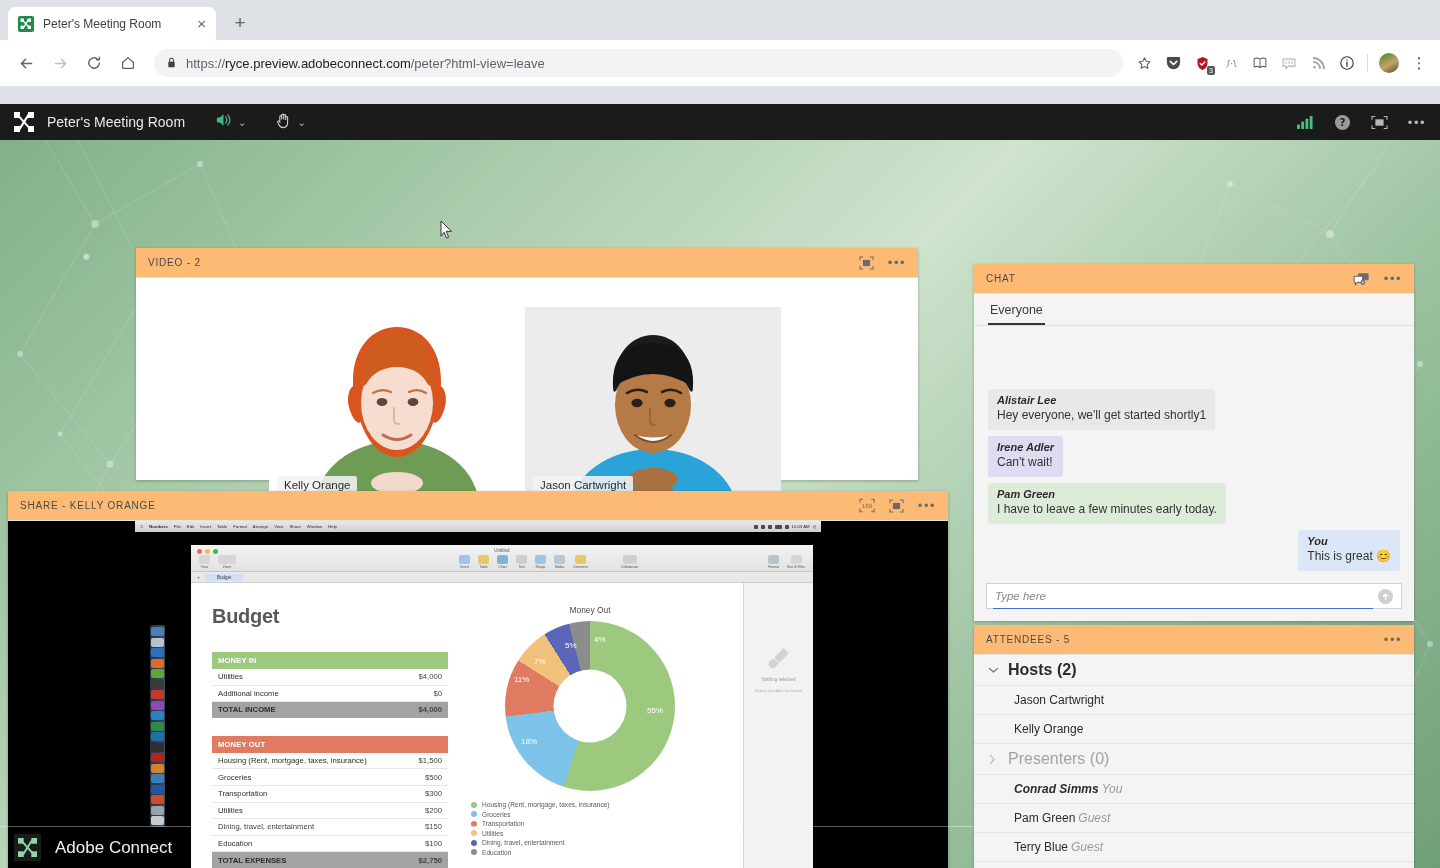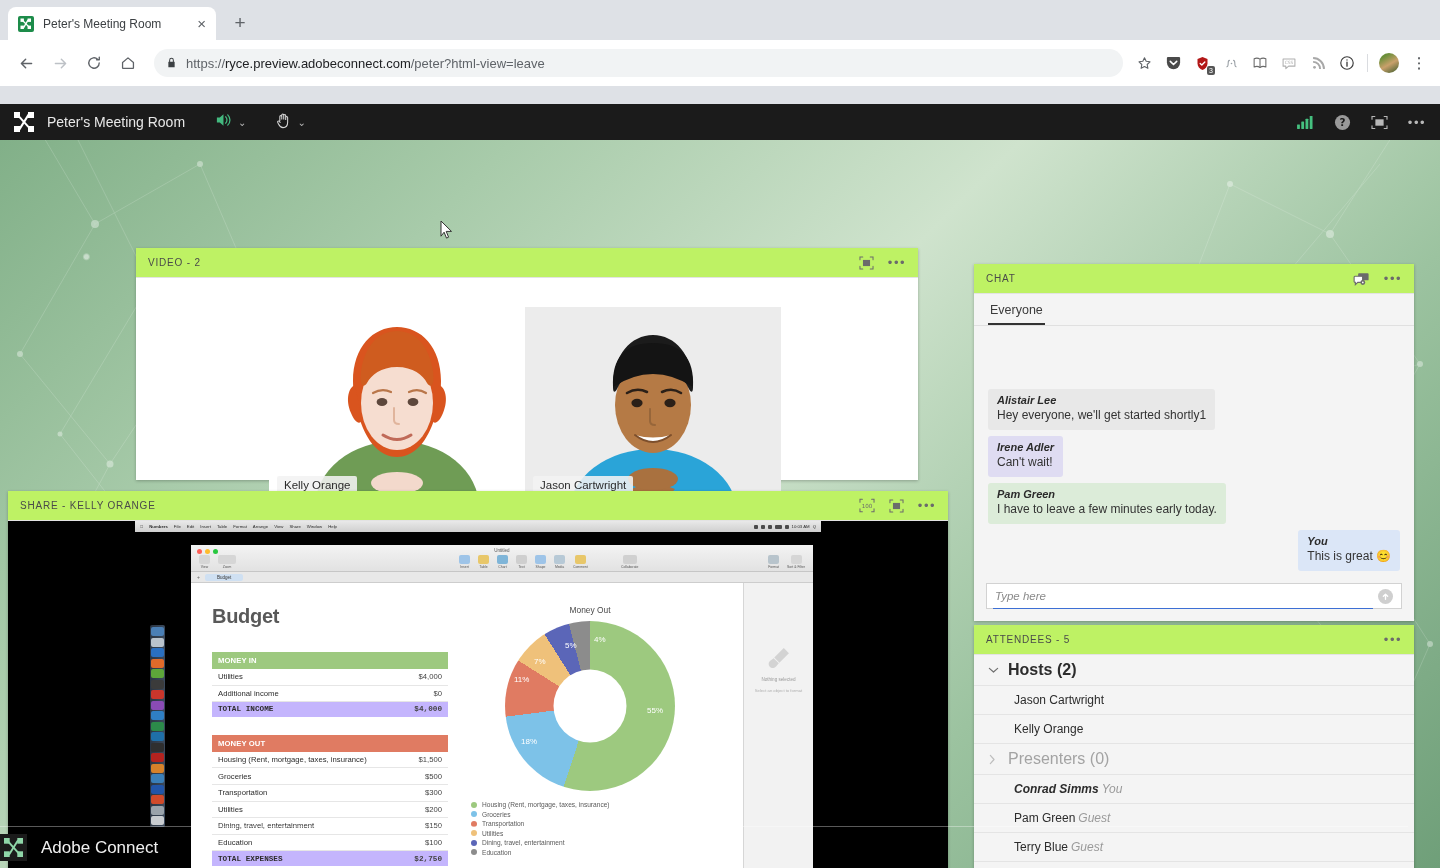--- a/index.html
+++ b/index.html
@@ -85,21 +85,21 @@
   .tb-ctrl { display: flex; align-items: center; gap: 5px; margin-left: 30px; cursor: pointer; }
   .caret { color: #b8b8b8; font-size: 10px; }
   .tb-right { margin-left: auto; display: flex; align-items: center; gap: 20px; }
   .tb-ic { cursor: pointer; display: flex; align-items: center; }
 
   .cursor-arrow { position: absolute; left: 440px; top: 116px; z-index: 30; }
 
   
   .pod { background: #fff; box-shadow: 0 1px 3px rgba(0,0,0,.25); }
   .pod-head {
-    height: 30px; background: #bef264; border-bottom: 1px solid #e3e3e3;
+    height: 30px; background: #fdba74; border-bottom: 1px solid #e3e3e3;
     display: flex; align-items: center; padding: 0 12px;
   }
   .pod-title {
     font-size: 10px; letter-spacing: .8px; color: #4a4a4a;
     text-transform: uppercase; font-weight: 400;
   }
   .pod-head-actions { margin-left: auto; display: flex; align-items: center; gap: 14px; }
   .pod-ic { cursor: pointer; color: #6b6b6b; display: flex; align-items: center; }
   .dots { letter-spacing: 1.5px; font-size: 13px; color: #6b6b6b; line-height: 1; cursor: pointer; }
 
@@ -171,21 +171,21 @@
   .budget-title { font-size: 20px; font-weight: bold; color: #595959;
                   letter-spacing: -.3px; margin-bottom: 24px; }
 
   .btable { width: 236px; border-collapse: collapse; font-size: 7.7px; }
   .btable th {
     text-align: left; color: #fff; font-weight: bold; font-size: 7.7px;
     padding: 4px 6px; letter-spacing: .1px;
   }
   .btable td { padding: 3.3px 6px; color: #2c2c2c; border-bottom: 1px solid #e6e6e6; }
   .btable td.num { text-align: right; width: 62px; color: #444; }
-  .btable tr.total td { background: #c4b5fd; font-weight: bold; border-bottom: none; font-family: Liberation Mono, monospace; }
+  .btable tr.total td { background: #a3a3a3; font-weight: bold; border-bottom: none; }
   .btable tr.total td.num { font-weight: bold; }
   .hdr-in { background: #9dc97f; }
   .hdr-out { background: #e07b62; }
   .tbl-gap { height: 18px; }
 
   .chart-area { position: absolute; left: 274px; top: 22px; width: 250px; }
   .chart-title { text-align: center; font-size: 8.4px; color: #4a4a4a; margin-bottom: 6px; }
   .donut-wrap { position: relative; width: 170px; height: 170px; margin: 0 auto; }
   .donut { width: 170px; height: 170px; border-radius: 50%; }
   .donut-hole {
@@ -254,21 +254,21 @@
     padding: 7px 14px 7px 40px; border-bottom: 1px solid #e4e4e4;
     font-size: 12px; color: #2c2c2c; cursor: pointer;
   }
   .att-row .role { color: #9a9a9a; font-style: italic; margin-left: 3px; }
   .att-row.you { font-style: italic; font-weight: bold; }
   .att-row.you .role { font-weight: normal; }
 
   
   .brandbar {
     position: absolute; left: 0; bottom: 0; width: 1408px; height: 42px;
-    display: flex; align-items: center; padding-left: 0; gap: 14px;
+    display: flex; align-items: center; padding-left: 14px; gap: 14px;
     border-top: 1px solid rgba(255,255,255,.35);
   }
   .brand-box {
     width: 27px; height: 27px; background: #1b1b1b;
     display: flex; align-items: center; justify-content: center;
   }
   .brand-txt { font-size: 17px; color: #f0f0f0; font-weight: 400; }
 </style>
 </head>
 <body>

